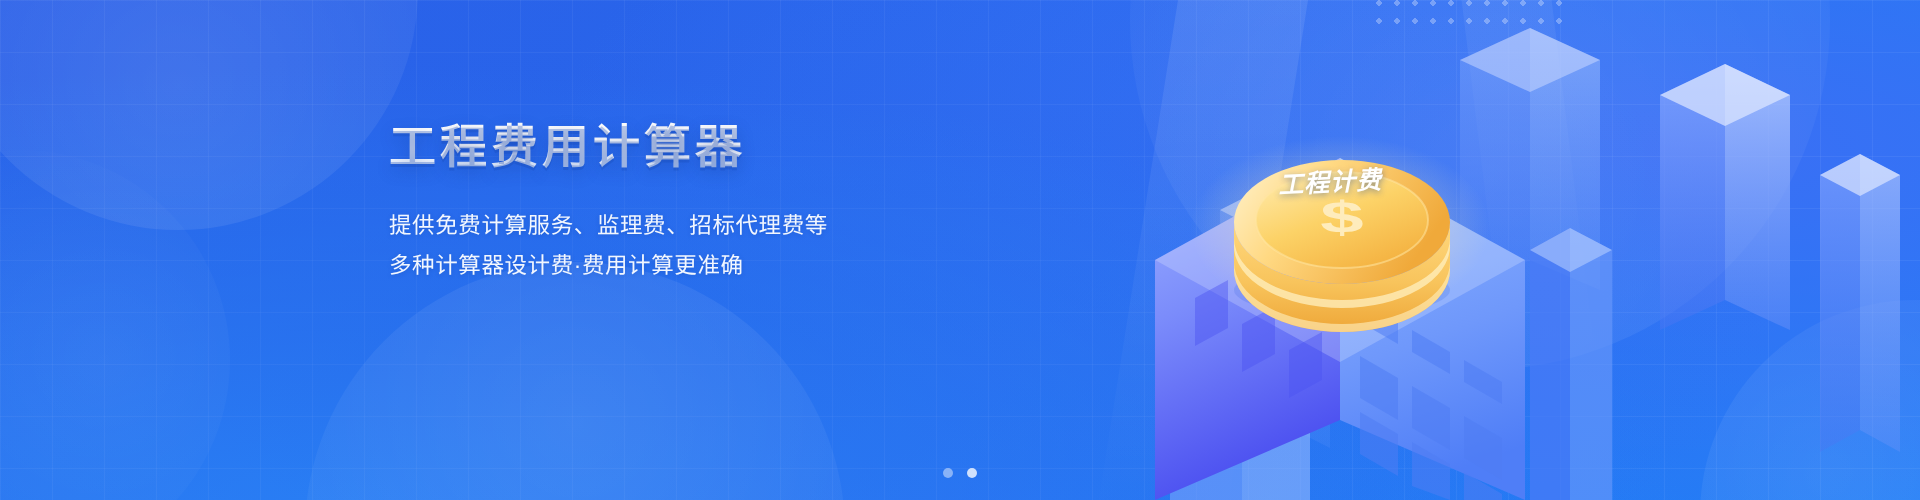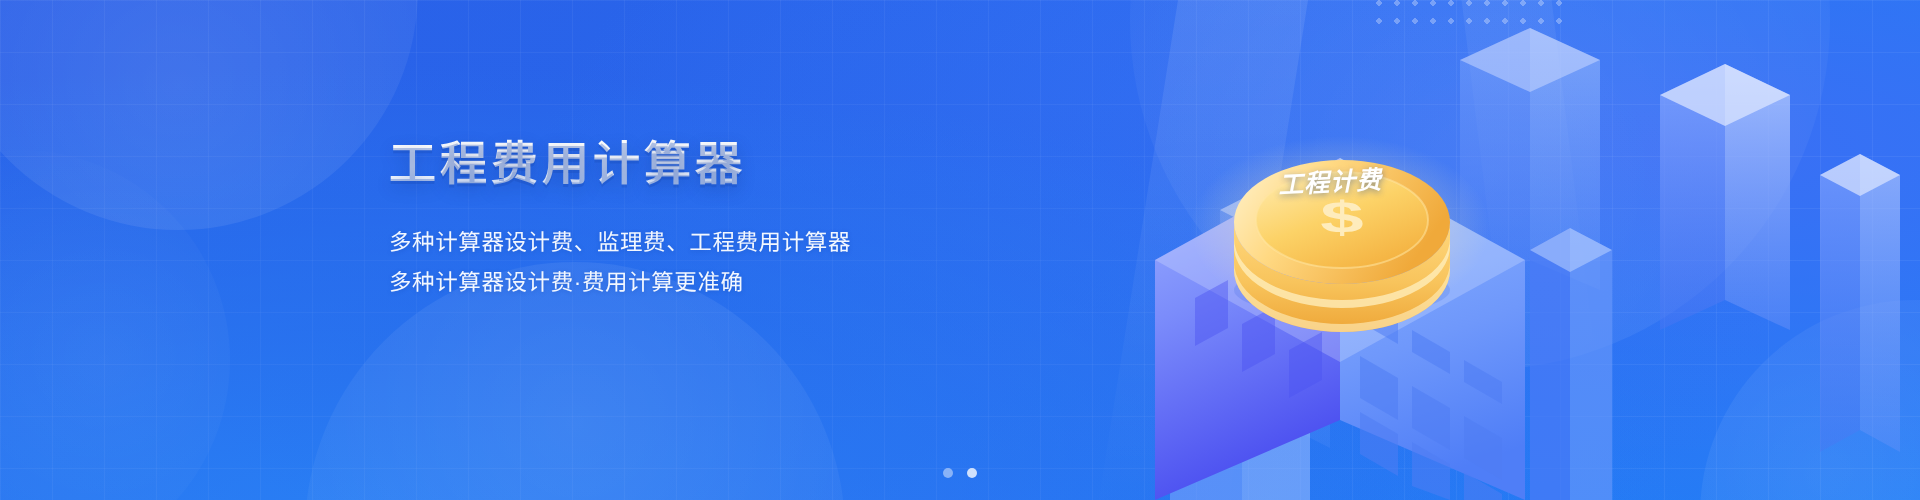--- a/index.html
+++ b/index.html
@@ -70,21 +70,21 @@
     background:linear-gradient(to bottom, rgba(255,255,255,.10), rgba(255,255,255,0));
     transform:skewX(-9deg);
   }
   .beam-b{
     left:1480px;top:-60px;width:90px;height:420px;
     background:linear-gradient(to bottom, rgba(255,255,255,.07), rgba(255,255,255,0));
     transform:skewX(7deg);
   }
 
   
-  .copy{position:absolute;left:389px;top:135px;width:600px;}
+  .copy{position:absolute;left:389px;top:118px;width:600px;}
 
   .headline{
     font-size:47px;
     font-weight:bold;
     letter-spacing:4px;
     line-height:58px;
     color:#ffffff;
     margin:0;
     white-space:nowrap;
     text-shadow:0 3px 0 rgba(23,73,180,.30), 0 6px 16px rgba(16,52,140,.30);
@@ -296,21 +296,21 @@
     </svg>
   </div>
 
   <div class="badge">工程计费</div>
 
   <div class="copy">
     <h1 class="headline">
       <span class="ln ln1">工程费用计算器</span>
     </h1>
     <p class="subtitle">
-      <span>多种计算器设计费、监理费、工程费用计算器</span>
+      <span>提供免费计算服务、监理费、招标代理费等</span>
       <span>多种计算器设计费·费用计算更准确</span>
     </p>
   </div>
 
   <div class="dots">
     <span class="dot"></span>
     <span class="dot active"></span>
   </div>
 
 </div>

